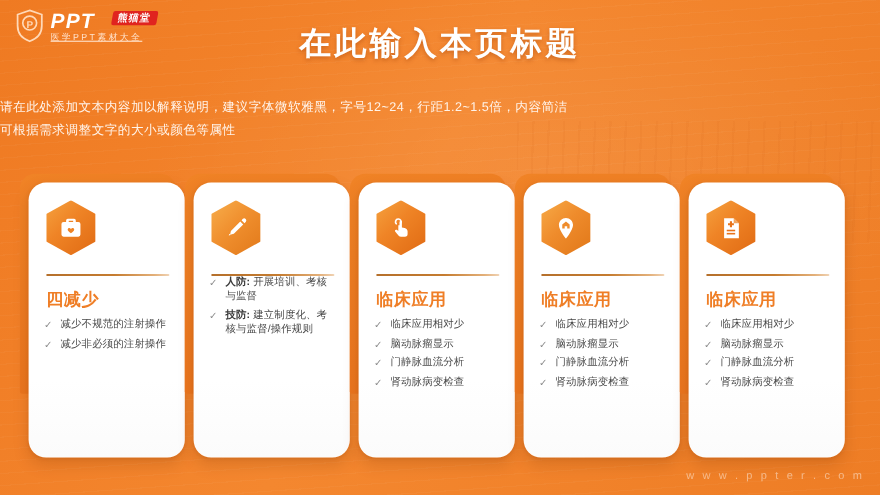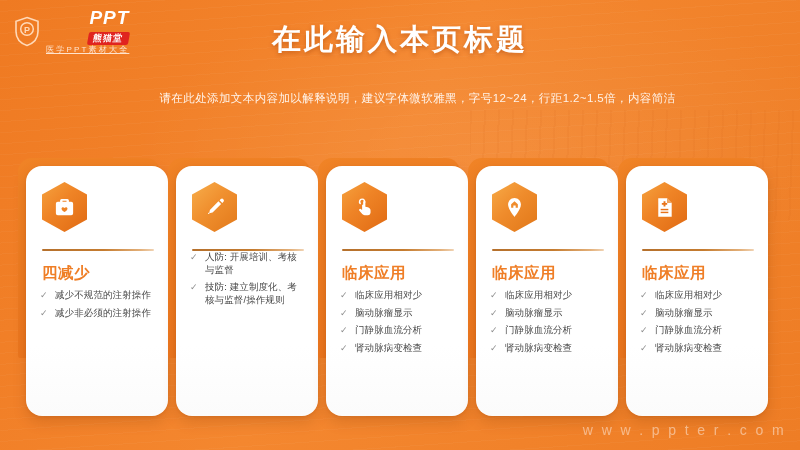--- a/index.html
+++ b/index.html
@@ -25,43 +25,43 @@
     content:"";position:absolute;left:470px;top:110px;width:330px;height:110px;
     background:repeating-linear-gradient(92deg, rgba(210,95,20,.16) 0px, rgba(210,95,20,.16) 2px, rgba(0,0,0,0) 2px, rgba(0,0,0,0) 14px);
     opacity:.55;pointer-events:none;
   }
 
   
   .logo{position:absolute;left:14px;top:8px;display:flex;align-items:center;gap:6px;z-index:6;}
   .logo .shield{width:26px;height:31px;position:relative;flex:none;}
   .logo .shield svg{display:block;}
   .logo .wordwrap{display:flex;flex-direction:column;justify-content:center;gap:1px;}
-  .logo .row1{display:flex;align-items:flex-end;gap:5px;flex-direction:column;}
+  .logo .row1{display:flex;align-items:flex-start;gap:16px;}
   .logo .ppt{
     font-size:19px;font-weight:bold;color:#ffffff;letter-spacing:1px;
     font-style:italic;font-family:"Liberation Sans",sans-serif;line-height:1;
   }
   .logo .badge{
     background:#e0241f;color:#fff;font-size:9px;font-weight:bold;
     padding:2px 6px 2px 5px;border-radius:2px;letter-spacing:1px;line-height:1;
     transform:skewX(-10deg);
   }
   .logo .tagline{
     font-size:8px;color:#ffe3cd;letter-spacing:2.2px;line-height:1;white-space:nowrap;text-decoration:underline;
   }
 
   
   .title{
     position:absolute;left:0;right:0;top:20px;text-align:center;z-index:5;
     font-size:29px;font-weight:bold;color:#ffffff;letter-spacing:3px;
     text-shadow:0 2px 4px rgba(150,55,5,.40);
   }
   .subtitle{
-    position:absolute;left:0;right:0;top:88px;text-align:center;z-index:5;
-    font-size:11.5px;line-height:21px;color:#fff3e9;letter-spacing:.4px;margin-left:35px;
+    position:absolute;left:0;right:0;top:88px;text-align:left;z-index:5;
+    font-size:11.5px;line-height:21px;color:#fff3e9;letter-spacing:.4px;
   }
   .subtitle .l2{display:block;}
 
   
   .cards{position:absolute;left:26px;top:166px;width:752px;height:250px;z-index:4;
          display:flex;gap:8px;}
   .cardwrap{position:relative;width:142px;height:250px;flex:none;}
   
   .cardwrap .accent{
     position:absolute;left:-8px;top:-8px;width:142px;height:200px;
@@ -97,25 +97,25 @@
     letter-spacing:.5px;line-height:1.1;
   }
   ul.bullets{list-style:none;margin:0;padding:0 0 0 2px;}
   ul.bullets li{
     position:relative;padding:0 0 0 15px;margin-bottom:5px;
     font-size:9.5px;line-height:12.5px;color:#4a4a4a;letter-spacing:.1px;
   }
   ul.bullets li .tick{
     position:absolute;left:0;top:0;font-size:9px;color:#8c8c8c;line-height:12.5px;
   }
-  ul.bullets li b{font-weight:normal;color:#3a3a3a;}
+  ul.bullets li b{font-weight:bold;color:#3a3a3a;}
 
   .watermark{
     position:absolute;right:14px;bottom:12px;z-index:7;
-    font-size:14px;letter-spacing:2.4px;color:rgba(255,255,255,.46);
+    font-size:10px;letter-spacing:2.4px;color:rgba(255,255,255,.46);
   }
 </style>
 </head>
 <body>
 
 <div id="stage">
 
   <div class="logo">
     <span class="shield">
       <svg width="26" height="31" viewBox="0 0 26 31">
@@ -130,20 +130,21 @@
         <span class="badge">熊猫堂</span>
       </span>
       <span class="tagline">医学PPT素材大全</span>
     </span>
   </div>
 
   <div class="title">在此输入本页标题</div>
 
   <div class="subtitle">
     <span class="l1">请在此处添加文本内容加以解释说明，建议字体微软雅黑，字号12~24，行距1.2~1.5倍，内容简洁</span>
+    <span class="l2">可根据需求调整文字的大小或颜色等属性</span>
   </div>
 
   <div class="cards">
 
     <div class="cardwrap">
       <div class="accent"></div>
       <div class="card">
         <div class="inner">
           <div class="hex">
             <svg width="23" height="23" viewBox="0 0 24 24" fill="#fff">

